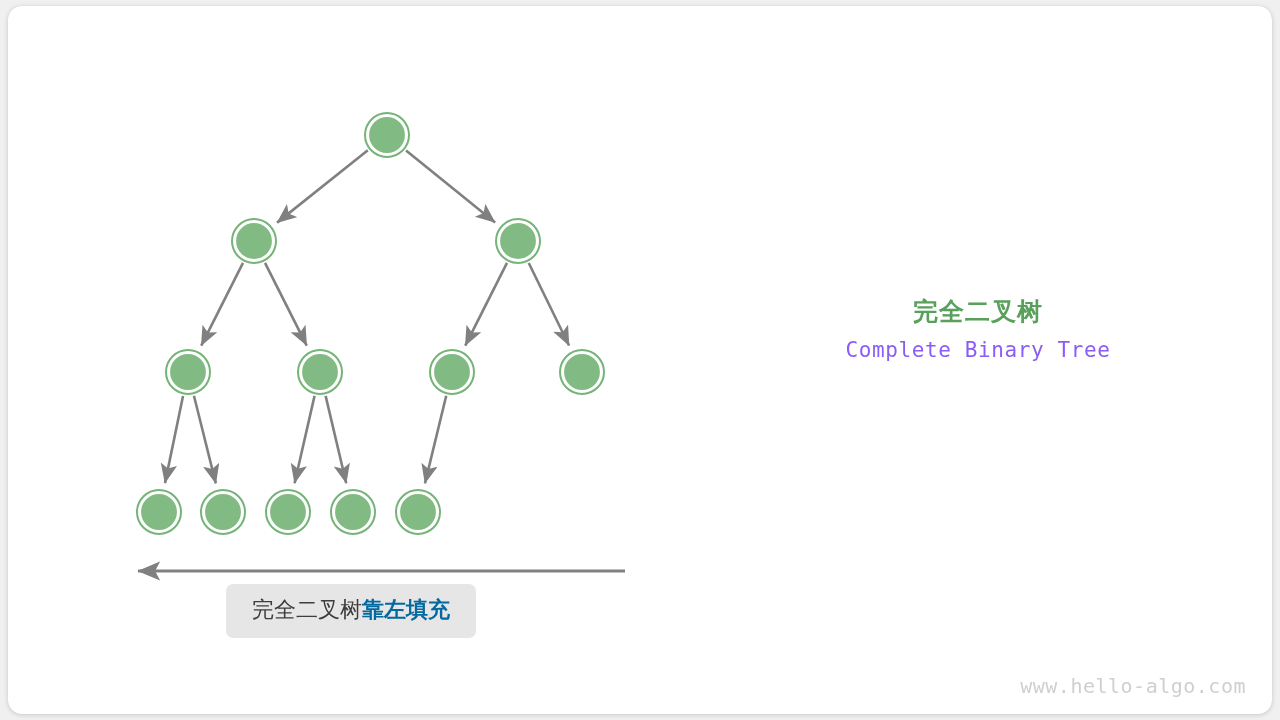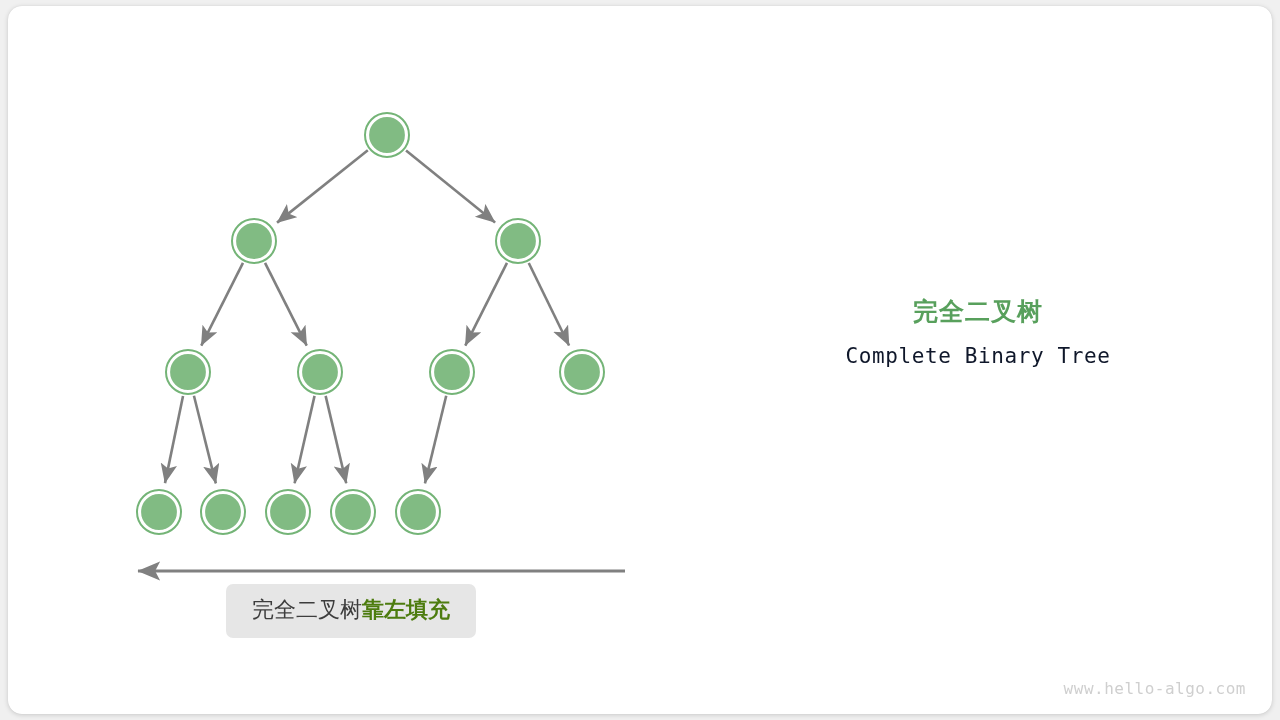--- a/index.html
+++ b/index.html
@@ -40,47 +40,47 @@
     text-align: center;
   }
   #legend-title {
     font-size: 25px;
     font-weight: bold;
     color: #58a05c;
     letter-spacing: 1px;
     line-height: 1.2;
   }
   #legend-subtitle {
-    margin-top: 18px;
+    margin-top: 12px;
     font-family: "DejaVu Sans Mono", "Liberation Mono", monospace;
     font-size: 21px;
-    color: #0f172a;
+    color: #8b5cf6;
     letter-spacing: 0.6px;
   }
   #caption-pill {
     position: absolute;
     left: 218px;
     top: 578px;
     padding: 11px 26px 13px 26px;
     background: #e6e6e6;
     border-radius: 7px;
     font-size: 22px;
     color: #3d3d3d;
     white-space: nowrap;
   }
   #caption-pill .strong {
     font-weight: bold;
-    color: #4d7c0f;
+    color: #0369a1;
   }
   #watermark {
     position: absolute;
     right: 26px;
     bottom: 16px;
     font-family: "DejaVu Sans Mono", "Liberation Mono", monospace;
-    font-size: 16px;
+    font-size: 20px;
     color: #cfcfcf;
     letter-spacing: 0.5px;
   }
 </style>
 </head>
 <body>
 
 <div id="figure-card">
 
   <svg id="tree-svg" viewBox="0 0 1264 708" xmlns="http://www.w3.org/2000/svg">

